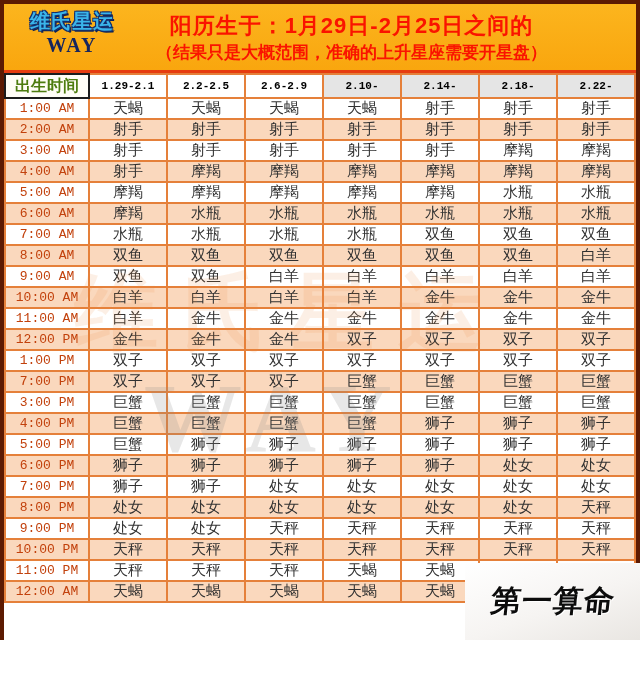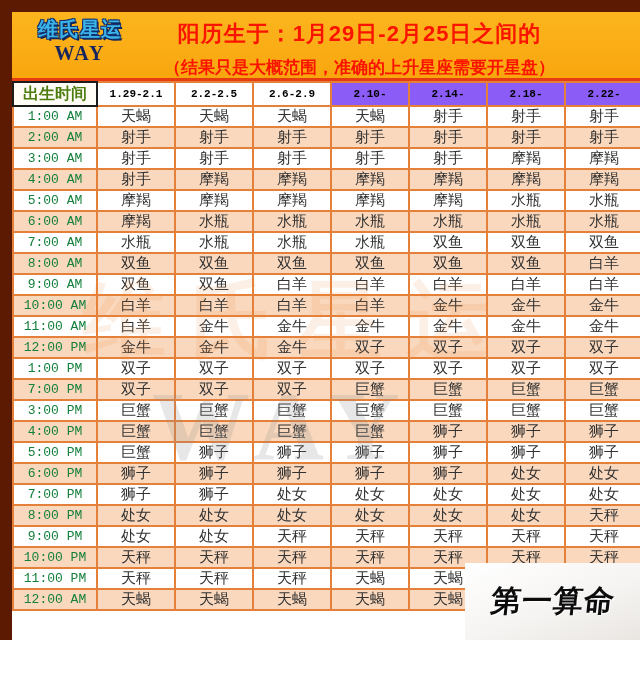--- a/index.html
+++ b/index.html
@@ -1,18 +1,18 @@
 <!DOCTYPE html>
 <html><head>
 <meta charset="utf-8">
 <style>
   html,body { margin:0; padding:0; background:#ffffff; }
   .frame {
     position:relative; width:640px; height:640px; box-sizing:border-box;
-    background:#5c1a02; padding:12px;
+    background:#5c1a02; padding:4px;
     font-family:"Liberation Sans", sans-serif;
   }
   .inner {
     position:relative; width:632px; height:676px; background:#ffffff; overflow:hidden;
   }
   
   .banner {
     position:relative; height:66px;
     background:linear-gradient(#fcb51e, #f9a60e);
     border-bottom:3px solid #e63c10;
@@ -21,36 +21,36 @@
   .logo-cn {
     font-size:20px; font-weight:bold; color:#3ab5ea; letter-spacing:1px;
     text-shadow:1px 1px 0 #14306e,-1px -1px 0 #14306e,1px -1px 0 #14306e,-1px 1px 0 #14306e,2px 2px 0 #0d2254;
   }
   .logo-en {
     margin-top:4px; font-family:"Liberation Serif", serif;
     font-size:20px; font-weight:bold; color:#16255e; letter-spacing:2px;
   }
   .titles { position:absolute; left:95px; right:32px; top:7px; text-align:center; }
   .title    { color:#fa1400; font-size:22px; font-weight:bold; letter-spacing:1px; white-space:nowrap; }
-  .subtitle { color:#fa1400; font-size:17px; font-weight:bold; margin-top:7px; white-space:nowrap; }
+  .subtitle { color:#fa1400; font-size:17px; font-weight:bold; white-space:nowrap; }
   
   .table-wrap { height:575px; overflow:hidden; }
   table { width:100%; border-collapse:collapse; table-layout:fixed; }
   th, td {
     border:2px solid #e5803a; text-align:center; padding:0;
     overflow:hidden; white-space:nowrap;
   }
   thead tr { height:24px; }
   th.time-head { background:#fffdf6; border-color:#1c1c1c; font-size:16px; font-weight:bold; color:#4d7c0f; }
   th.date-head { font-family:"Liberation Mono", monospace; font-size:11px; font-weight:bold; color:#000; }
   th.white { background:#ffffff; }
-  th.peach { background:#8b5cf6; }
+  th.peach { background:#e5e5e5; }
   tbody tr { height:21px; background:#ffffff; }
   tbody tr:nth-child(even) { background:#fad8bd; }
-  td.time-cell { font-family:"Liberation Mono", monospace; font-size:13px; color:#15803d; }
+  td.time-cell { font-family:"Liberation Mono", monospace; font-size:13px; color:#c2410c; }
   td.sign-cell { font-size:15px; color:#313131; }
   
   .footer-bar {
     position:absolute; left:0; right:0; bottom:0; height:30px; background:#f8b303;
     border-top:2px solid #e5803a;
   }
   
   .wm { position:absolute; pointer-events:none; font-weight:bold; white-space:nowrap; z-index:3; }
   .wm-cn { top:252px; left:70px; font-size:84px; letter-spacing:24px; color:#ef8c3f; opacity:0.13; }
   .wm-en { top:358px; left:140px; font-size:98px; letter-spacing:14px; color:#8a8a8a; opacity:0.20;

